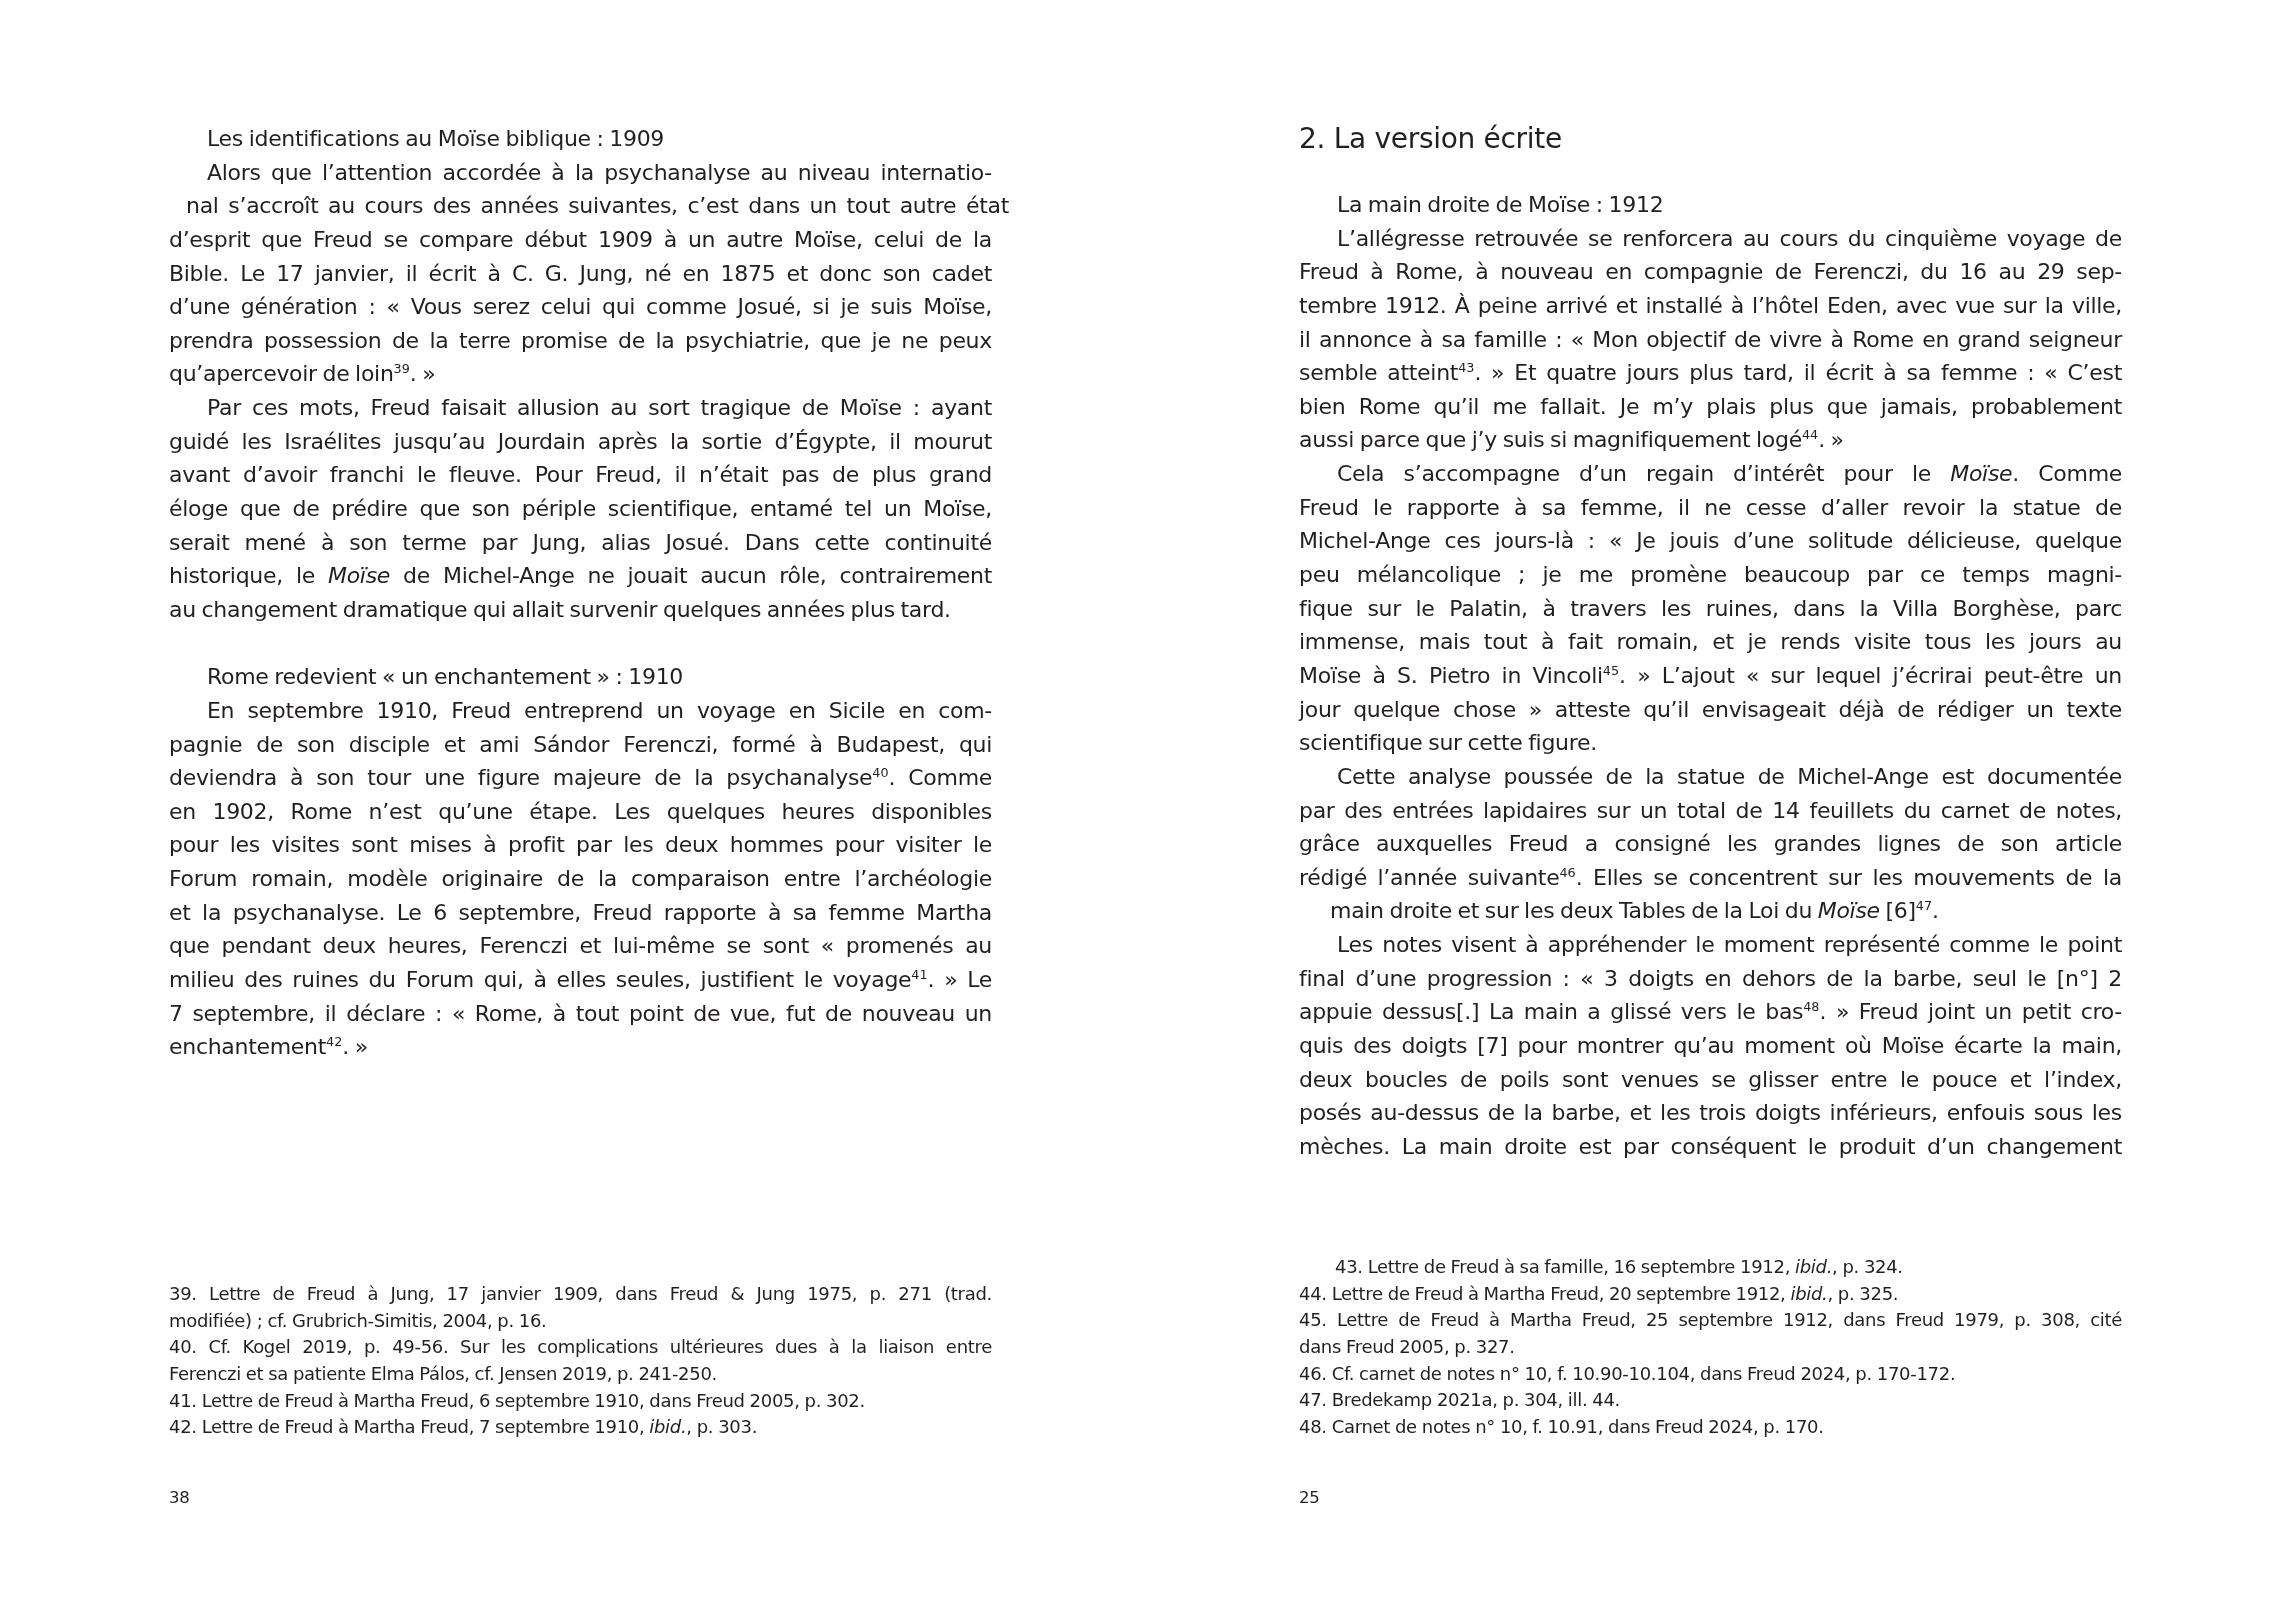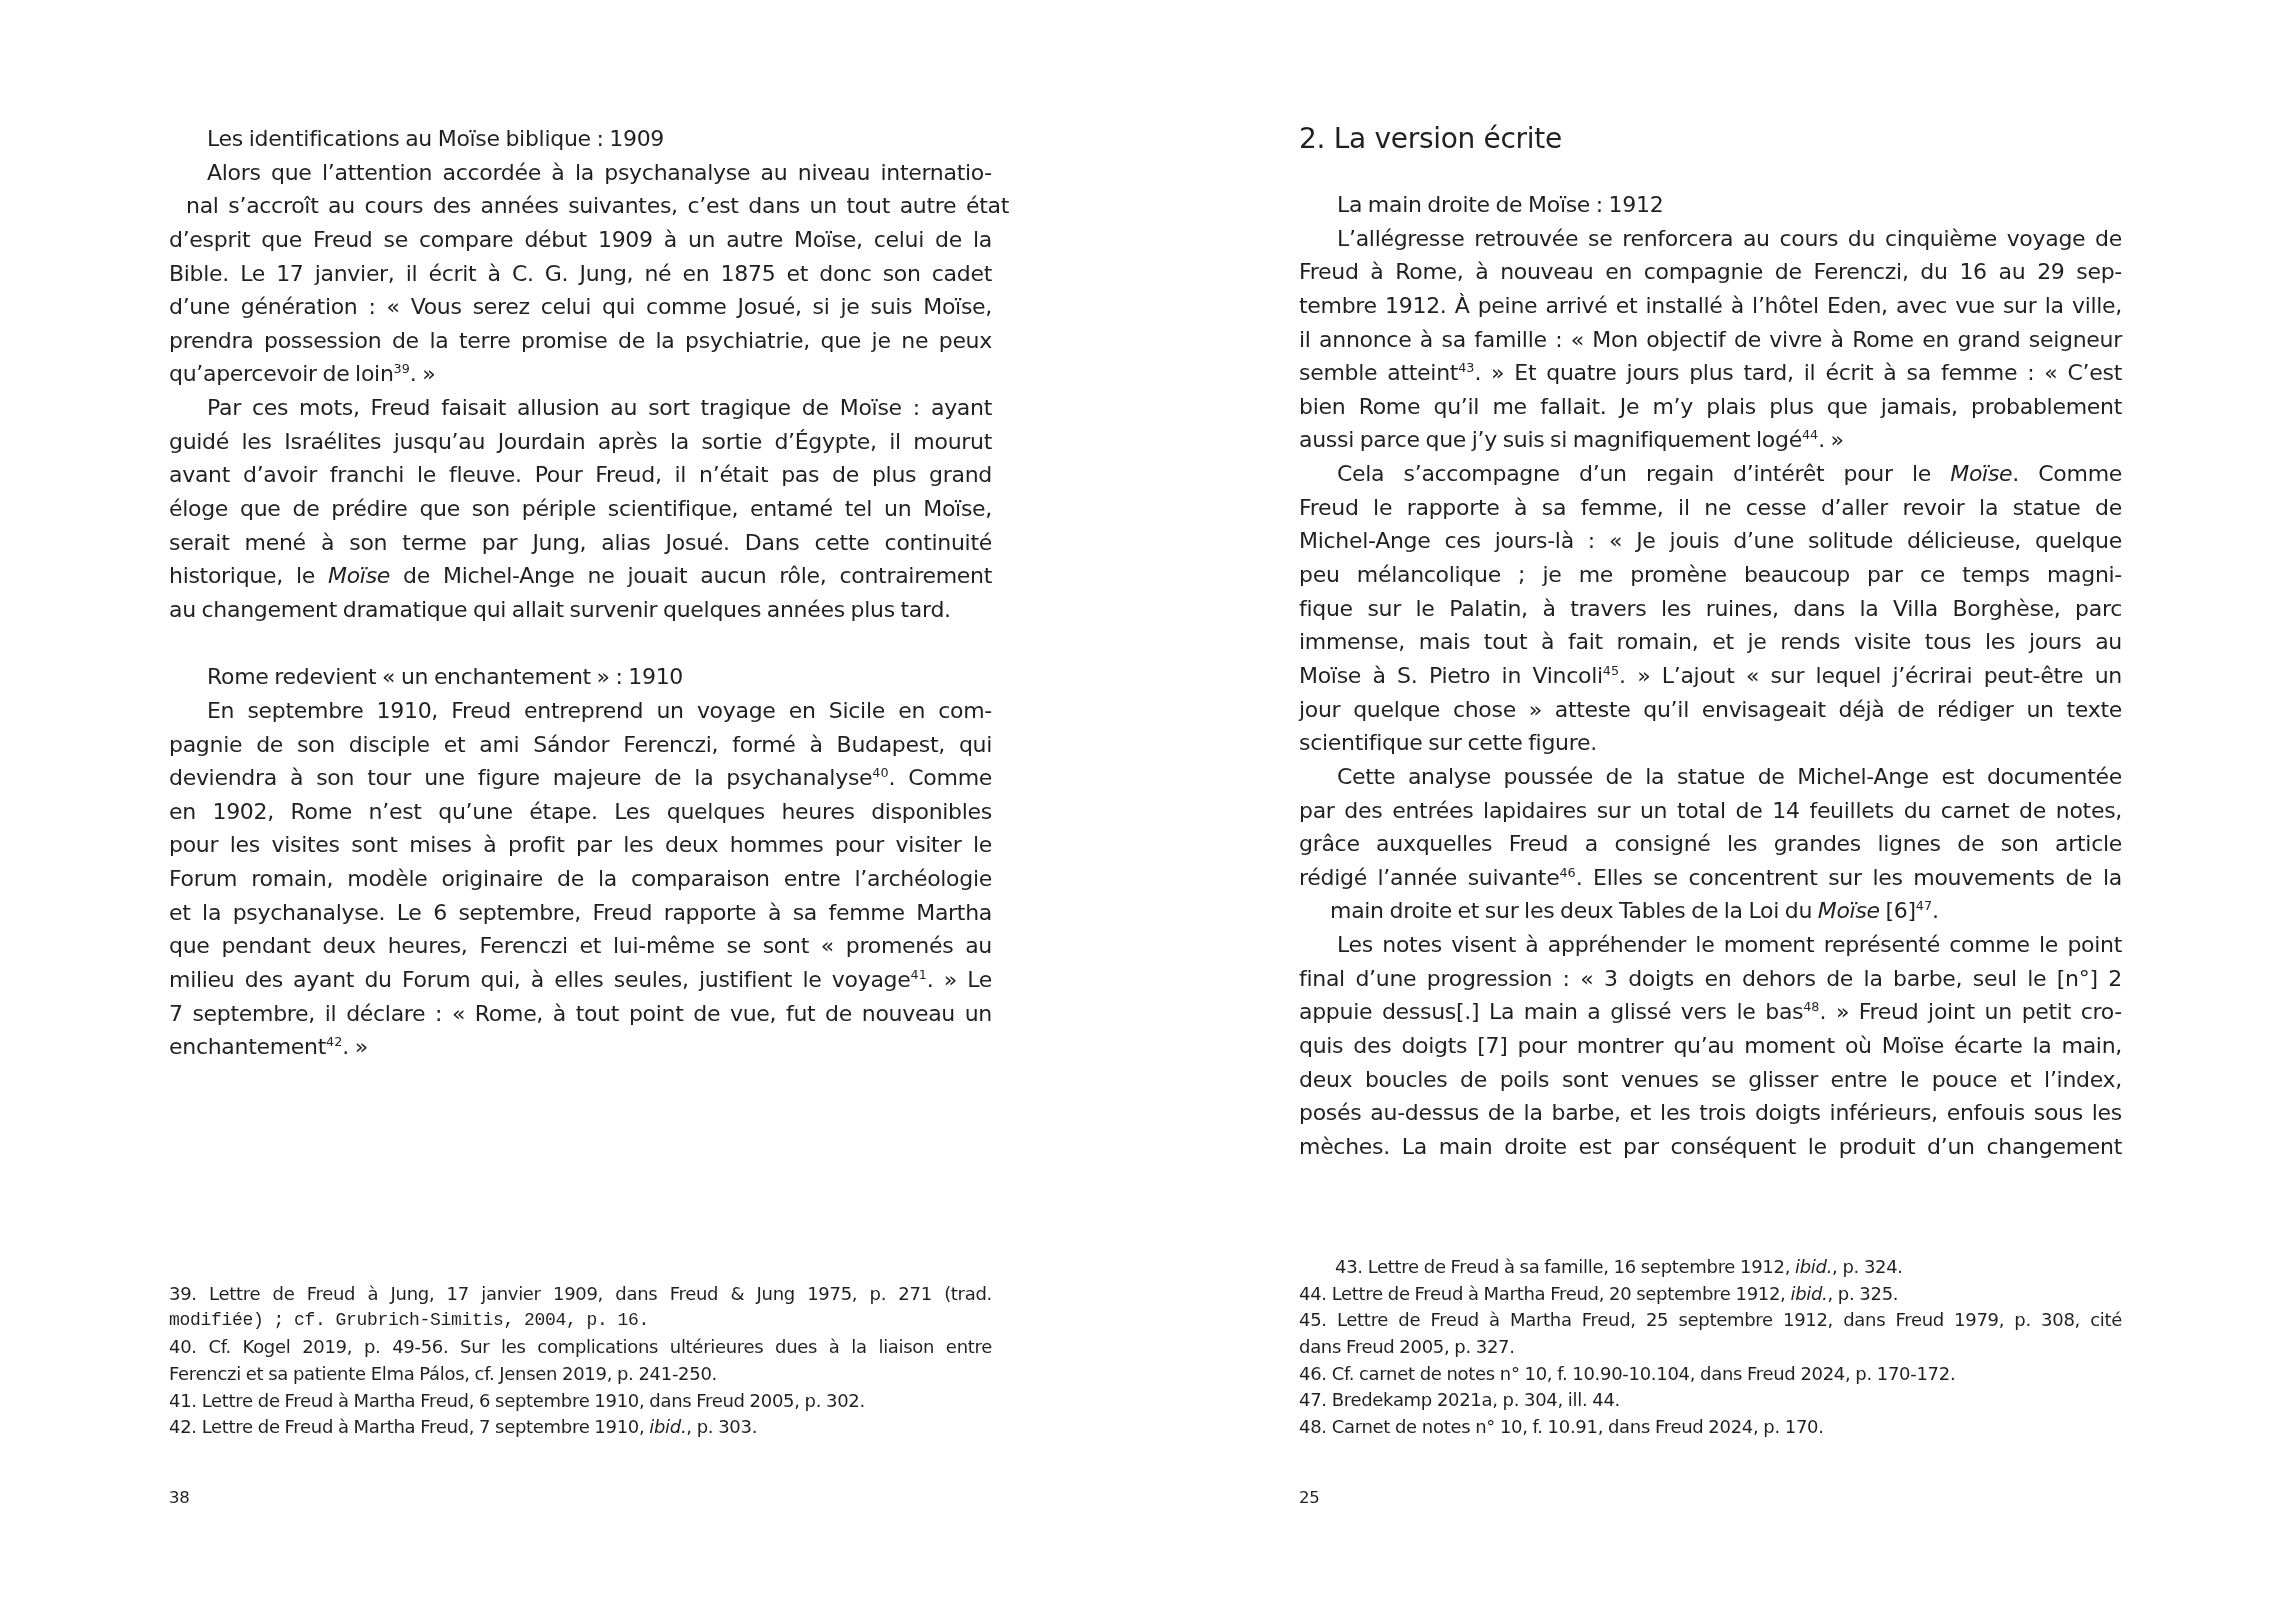--- a/index.html
+++ b/index.html
@@ -68,27 +68,27 @@
       <div class="line" style="top: 505px;"></div>
       <div class="line indent subhead" style="top: 538px;"><span>Rome redevient « un enchantement » : 1910</span></div>
       <div class="line indent" style="top: 572px;"><span>En septembre 1910, Freud entreprend un voyage en Sicile en com-</span></div>
       <div class="line" style="top: 606px;"><span>pagnie de son disciple et ami Sándor Ferenczi, formé à Budapest, qui</span></div>
       <div class="line" style="top: 639px;"><span>deviendra à son tour une figure majeure de la psychanalyse</span><sup>40</sup><span>. Comme</span></div>
       <div class="line" style="top: 673px;"><span>en 1902, Rome n’est qu’une étape. Les quelques heures disponibles</span></div>
       <div class="line" style="top: 706px;"><span>pour les visites sont mises à profit par les deux hommes pour visiter le</span></div>
       <div class="line" style="top: 740px;"><span>Forum romain, modèle originaire de la comparaison entre l’archéologie</span></div>
       <div class="line" style="top: 774px;"><span>et la psychanalyse. Le 6 septembre, Freud rapporte à sa femme Martha</span></div>
       <div class="line" style="top: 807px;"><span>que pendant deux heures, Ferenczi et lui-même se sont « promenés au</span></div>
-      <div class="line" style="top: 841px;"><span>milieu des ayant du Forum qui, à elles seules, justifient le voyage</span><sup>41</sup><span>. » Le</span></div>
+      <div class="line" style="top: 841px;"><span>milieu des ruines du Forum qui, à elles seules, justifient le voyage</span><sup>41</sup><span>. » Le</span></div>
       <div class="line" style="top: 875px;"><span>7 septembre, il déclare : « Rome, à tout point de vue, fut de nouveau un</span></div>
       <div class="line last" style="top: 908px;"><span>enchantement</span><sup>42</sup><span>. »</span></div>
     </div>
   <div class="col" id="left-notes" style="top:1280px;">
       <div class="fn" style="top: 0px;"><span>39. Lettre de Freud à Jung, 17 janvier 1909, dans Freud &amp; Jung 1975, p. 271 (trad.</span></div>
-      <div class="fn last" style="top: 27px; font-family: Liberation Mono, monospace;"><span>modifiée) ; cf. Grubrich-Simitis, 2004, p. 16.</span></div>
+      <div class="fn last" style="top: 27px;"><span>modifiée) ; cf. Grubrich-Simitis, 2004, p. 16.</span></div>
       <div class="fn" style="top: 53px;"><span>40. Cf. Kogel 2019, p. 49-56. Sur les complications ultérieures dues à la liaison entre</span></div>
       <div class="fn last" style="top: 80px;"><span>Ferenczi et sa patiente Elma Pálos, cf. Jensen 2019, p. 241-250.</span></div>
       <div class="fn last" style="top: 107px;"><span>41. Lettre de Freud à Martha Freud, 6 septembre 1910, dans Freud 2005, p. 302.</span></div>
       <div class="fn last" style="top: 133px;"><span>42. Lettre de Freud à Martha Freud, 7 septembre 1910, </span><i>ibid.</i><span>, p. 303.</span></div>
     </div>
   <div class="page-number">38</div>
 </div>
 
 <div class="page page-right">
   <div class="col" style="top:121px;">

